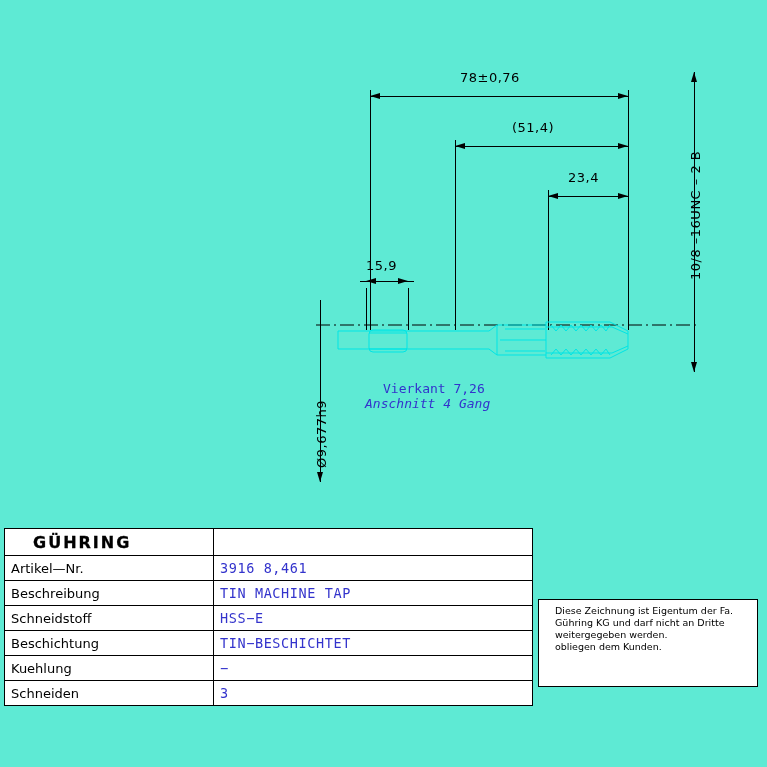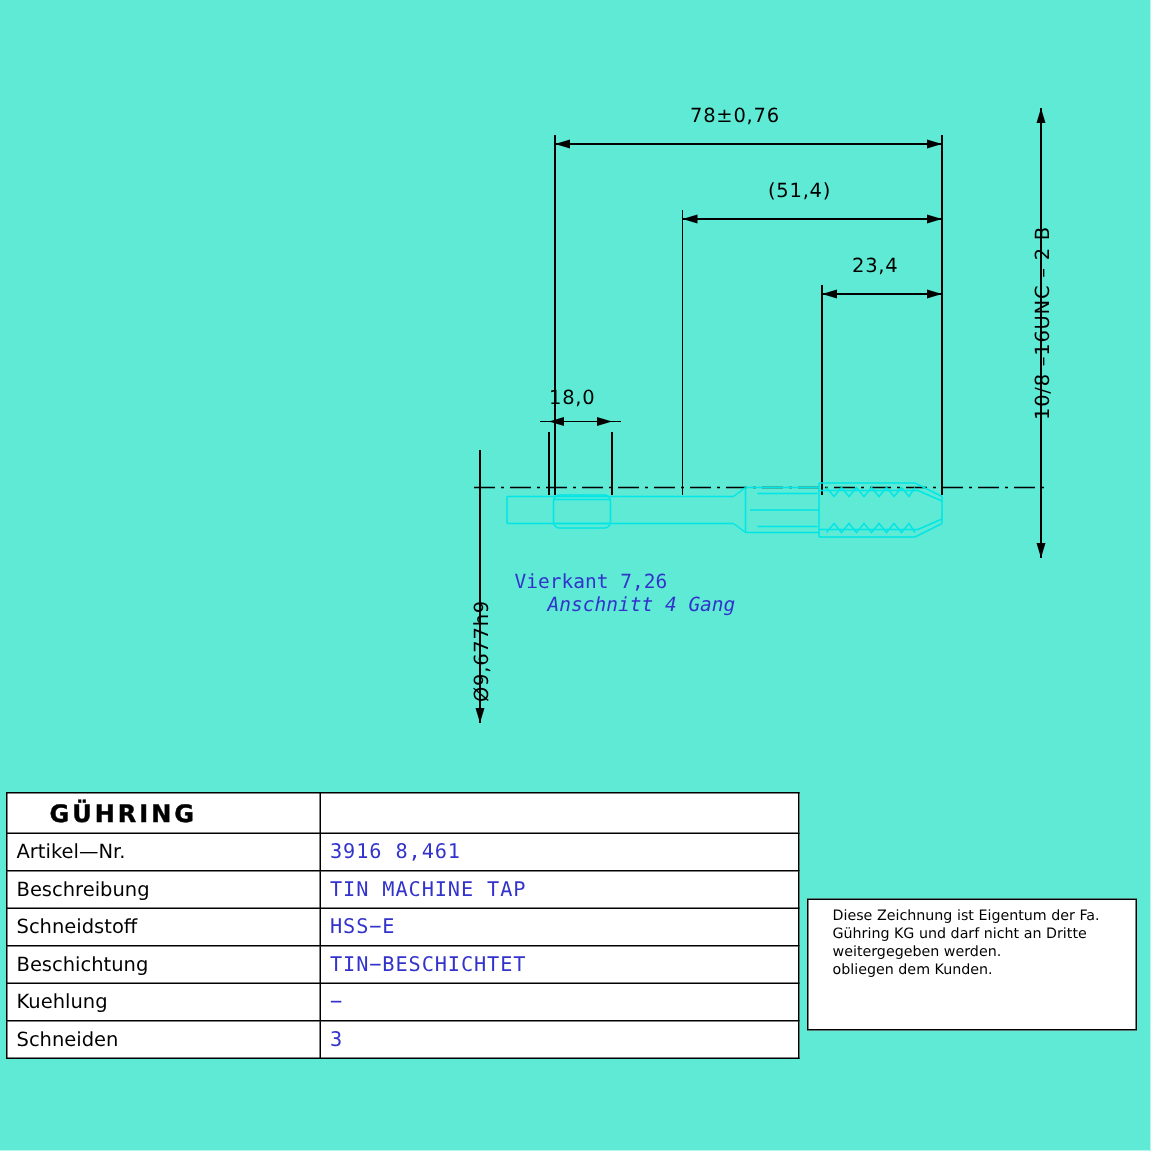--- a/index.html
+++ b/index.html
@@ -190,27 +190,27 @@
       <line x1="612" y1="353" x2="628" y2="346"></line>
     </g>
   </svg>
 
   <div class="abs dimtext" style="left:460px; top:70px;">78±0,76</div>
 
   <div class="abs dimtext" style="left:512px; top:120px;">(51,4)</div>
 
   <div class="abs dimtext" style="left:568px; top:170px;">23,4</div>
 
-  <div class="abs dimtext" style="left:366px; top:258px;">18,0</div>
+  <div class="abs dimtext" style="left:366px; top:258px;">15,9</div>
 
   <div class="abs dimtext vert" style="left:688px; top:280px; transform: rotate(-90deg);">10/8 –16UNC – 2 B</div>
 
   <div class="abs dimtext vert" style="left:314px; top:468px; transform: rotate(-90deg);">Ø9,677h9</div>
 
-  <div class="abs bluetext" style="left:343px; top:381px;">Vierkant 7,26</div>
+  <div class="abs bluetext" style="left:383px; top:381px;">Vierkant 7,26</div>
 
   <div class="abs bluetext" style="left:365px; top:396px;font-style:italic;">Anschnitt 4 Gang</div>
 
   <table id="infotable">
     <tbody>
       <tr>
         <td id="logo-cell" class="label">
           <span class="logo">GÜHRING</span>
         </td>
         <td style="border-left:1px solid #000;border-top:none;border-right:none;border-bottom:none;background:#fff;"></td>

